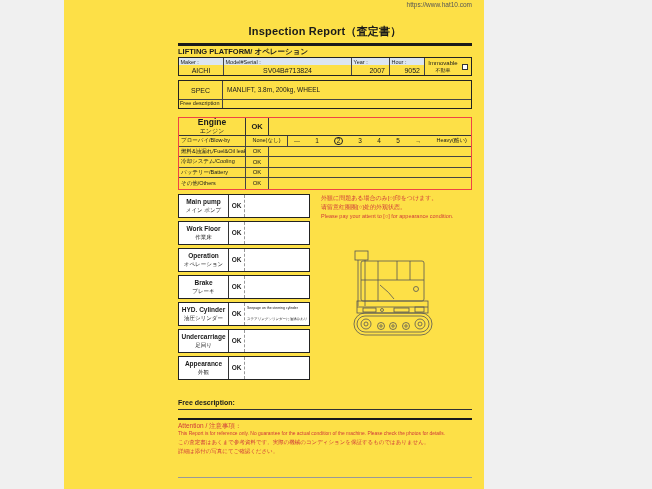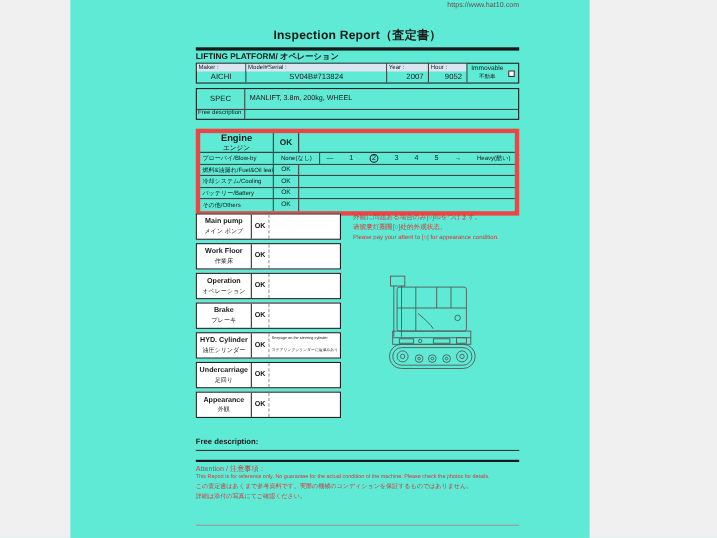--- a/index.html
+++ b/index.html
@@ -1,21 +1,21 @@
 <!DOCTYPE html>
 <html><head>
 <meta charset="utf-8">
 <style>
   html,body { margin:0; padding:0; }
   body {
     width:652px; height:489px; position:relative; overflow:hidden;
     background:#f0f0f0; color:#1a1a1a;
     font-family:"Liberation Sans","DejaVu Sans",sans-serif;
   }
-  .page { position:absolute; left:64px; top:0; width:472px; height:489px; background:#5eead4; }
+  .page { position:absolute; left:64px; top:0; width:420px; height:489px; background:#fde047; }
   .abs { position:absolute; }
   .nw { white-space:nowrap; }
 
   .url { top:1px; left:114px; width:294px; text-align:right; font-size:6.5px; color:#555; }
   .title { top:24px; left:114px; width:294px; text-align:center; font-size:11px; font-weight:bold; letter-spacing:0.2px; }
   .rule-thick { top:43px; left:114px; width:294px; height:2.5px; background:#1a1a1a; }
   .section-title { top:47px; left:114px; font-size:7.5px; font-weight:bold; }
 
   
   .info-table { top:57px; left:114px; width:294px; height:19px; border:1.5px solid #222; box-sizing:border-box; display:flex; }
@@ -31,21 +31,21 @@
 
   
   .spec-table { top:80px; left:114px; width:294px; height:29px; border:1.5px solid #222; box-sizing:border-box; display:flex; flex-direction:column; }
   .spec-row1 { flex:1; display:flex; }
   .spec-row2 { height:8px; border-top:1px solid #444; display:flex; }
   .spec-label { width:44px; border-right:1px solid #444; box-sizing:border-box; display:flex; align-items:center; justify-content:center; font-size:7px; }
   .free-label-cell { width:44px; border-right:1px solid #444; box-sizing:border-box; font-size:5.5px; line-height:7px; padding-left:1px; white-space:nowrap; overflow:hidden; }
   .spec-value { flex:1; font-size:6.5px; padding:5px 0 0 4px; }
 
   
-  .engine-table { top:117px; left:114px; width:294px; border:4px solid #ef4444; box-sizing:border-box; }
+  .engine-table { top:117px; left:114px; width:294px; border:1px solid #ef4444; box-sizing:border-box; }
   .e-row { display:flex; border-bottom:1px solid #444; box-sizing:border-box; }
   .e-row:last-child { border-bottom:none; }
   .e-head { height:18px; border-bottom:1px solid #333; }
   .e-title { width:67px; border-right:1px solid #333; box-sizing:border-box; display:flex; flex-direction:column; align-items:center; justify-content:center; }
   .e-title-en { font-size:8.5px; font-weight:bold; }
   .e-title-ja { font-size:6px; }
   .e-ok-head { width:23px; border-right:1px solid #333; box-sizing:border-box; display:flex; align-items:center; justify-content:center; font-size:7.5px; font-weight:bold; }
   .e-rest { flex:1; }
   .e-label { width:67px; border-right:1px solid #444; box-sizing:border-box; font-size:5.5px; display:flex; align-items:center; padding-left:2px; white-space:nowrap; overflow:hidden; }
   .e-ok { width:23px; border-right:1px solid #444; box-sizing:border-box; display:flex; align-items:center; justify-content:center; font-size:6px; }

